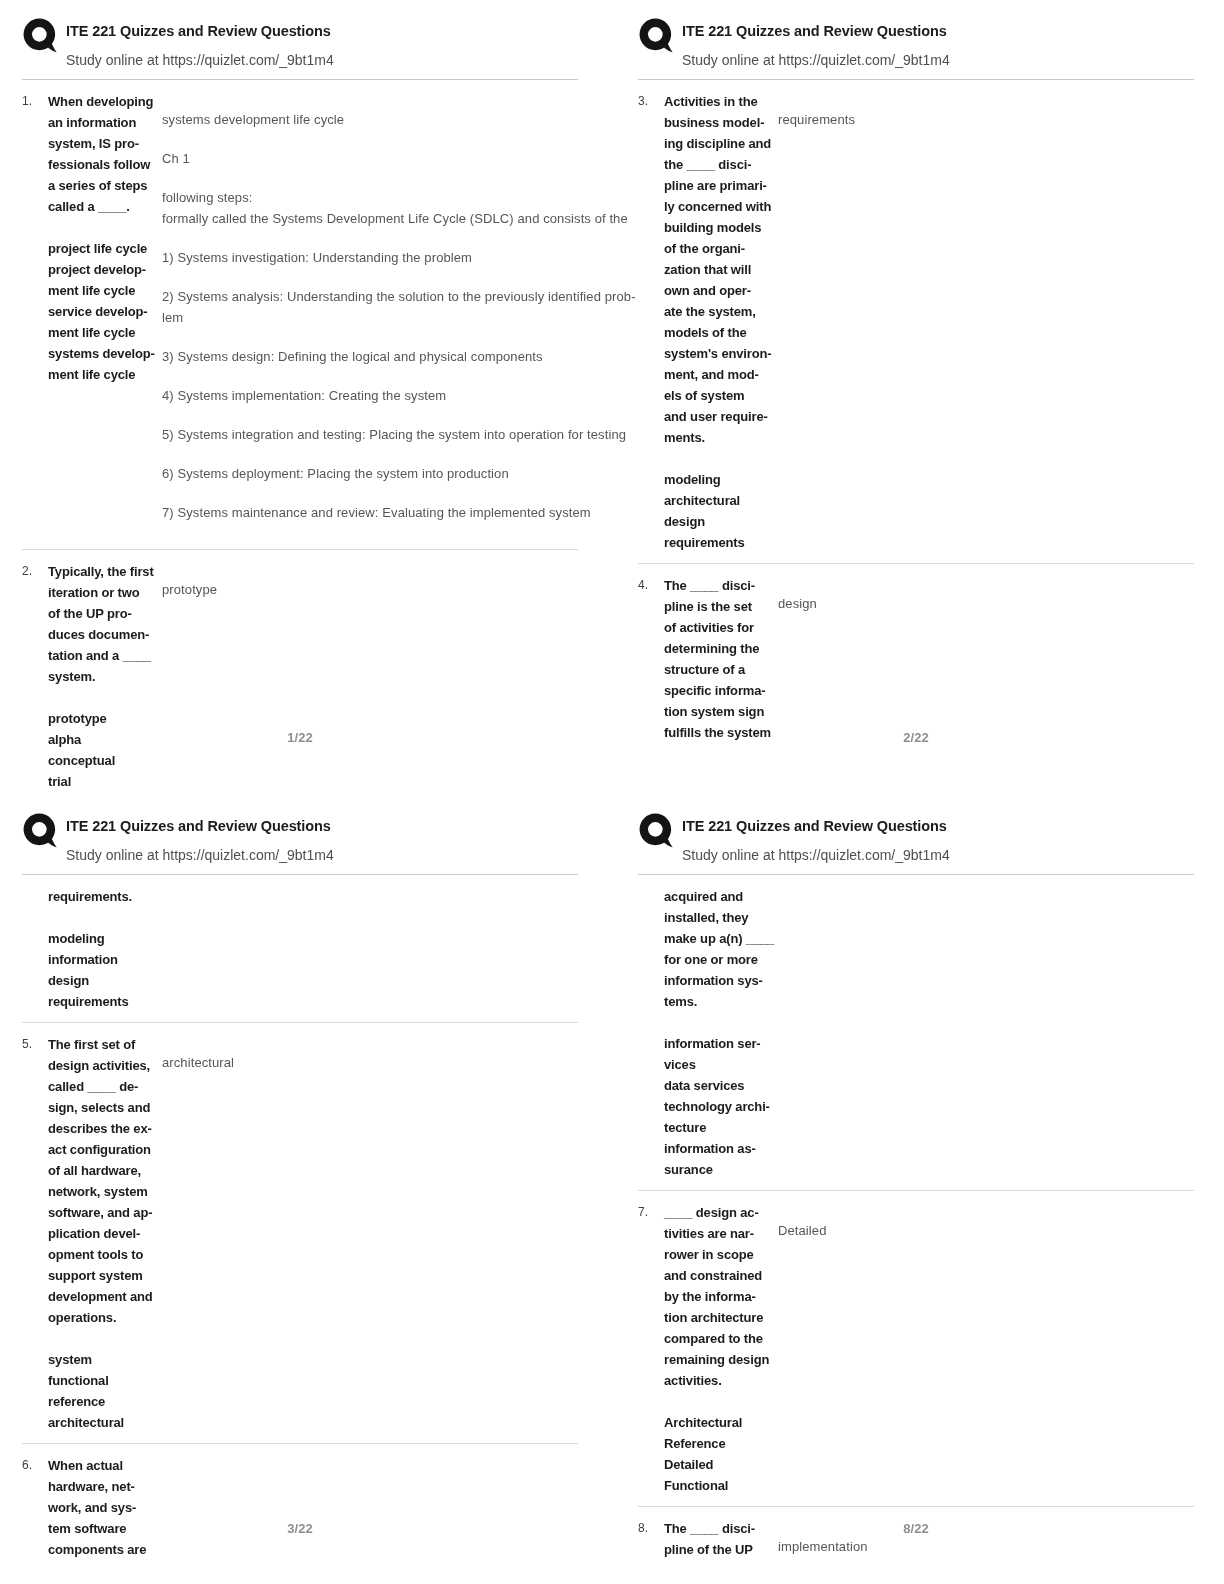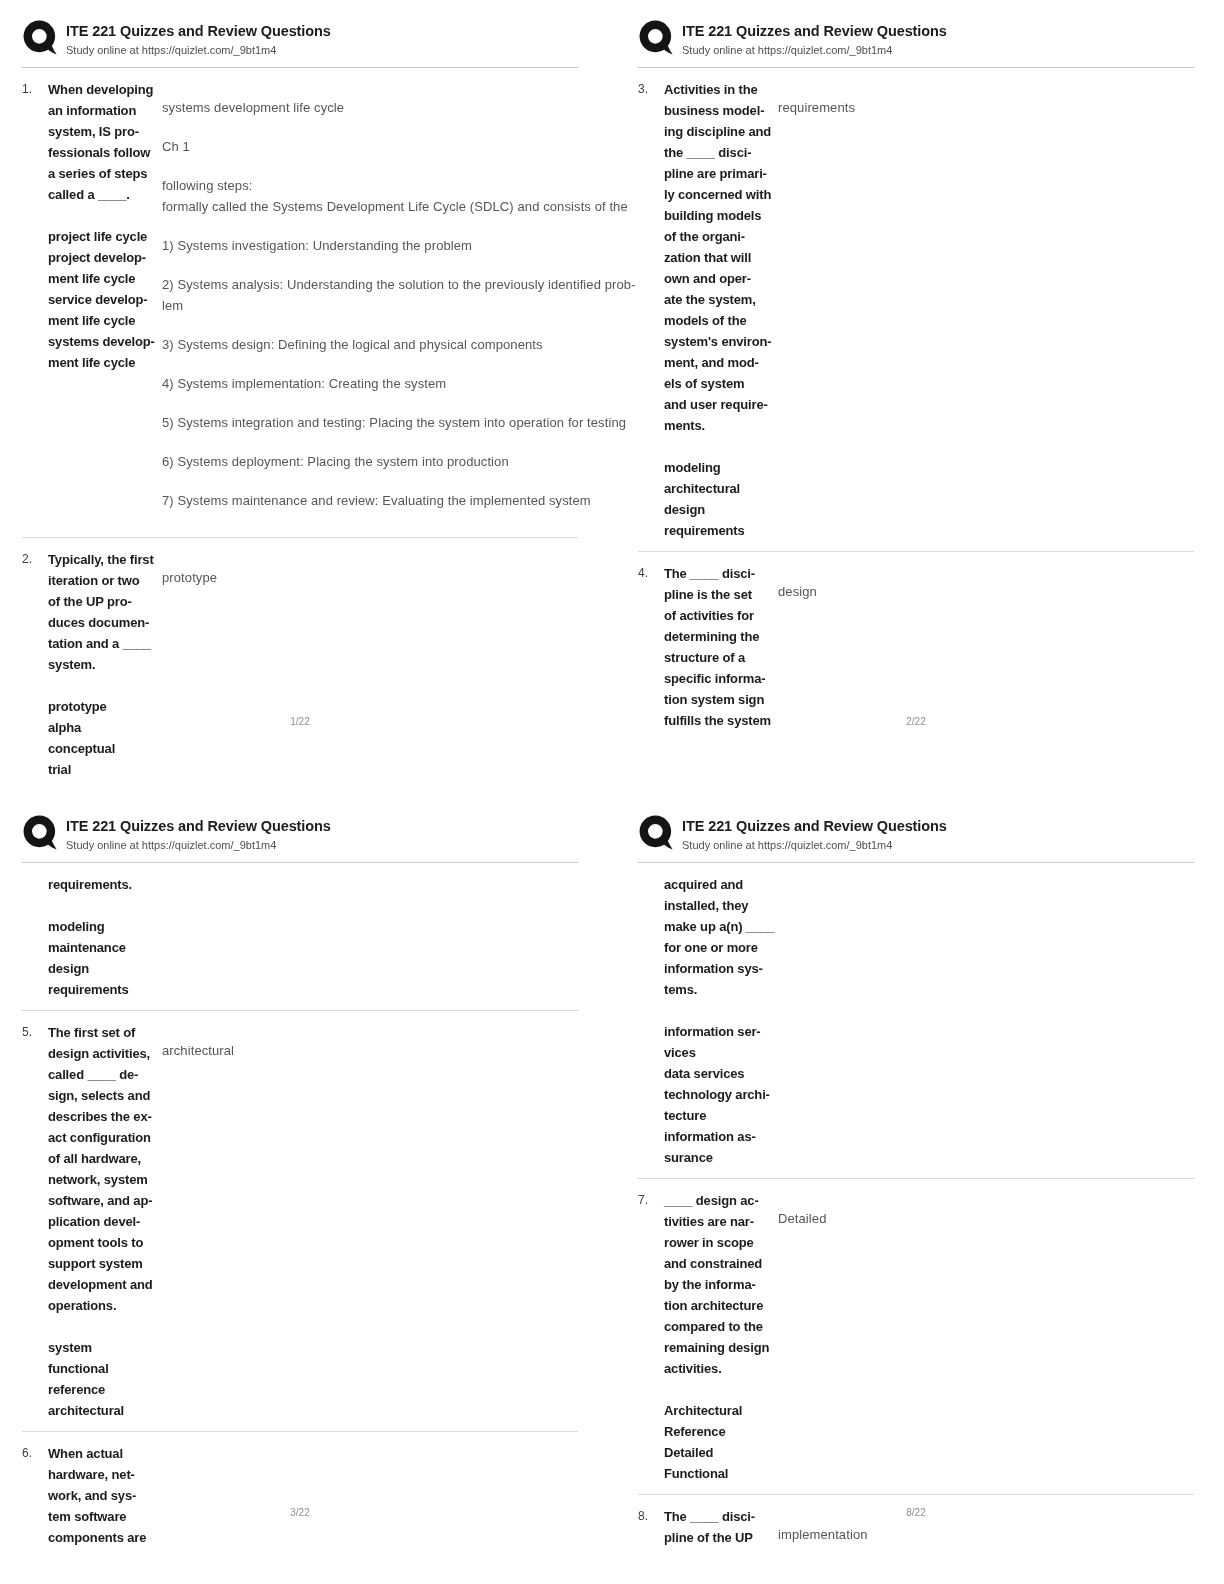--- a/index.html
+++ b/index.html
@@ -6,40 +6,40 @@
   .sheet{
     position:relative;width:1224px;height:1584px;background:var(--background,#fff);
     font-family:"Liberation Sans",sans-serif;overflow:hidden;
   }
   .page{position:absolute;width:556px;}
   .page.p0{left:22px;top:17px;height:726px;}
   .page.p1{left:638px;top:17px;height:726px;}
   .page.p2{left:22px;top:812px;height:722px;}
   .page.p3{left:638px;top:812px;height:722px;}
 
-  .ph{display:flex;align-items:flex-end;}
+  .ph{display:flex;align-items:flex-start;}
   .logo{display:block;width:37px;height:37px;flex:0 0 37px;}
   .ph-t{padding-top:5px;margin-left:7px;}
   .title{font-size:14.5px;font-weight:700;color:var(--ink,#1c1c1c);letter-spacing:-0.1px;line-height:18px;}
-  .subtitle{font-size:11px;color:var(--subtitle,#4f4f4f);margin-top:4px;letter-spacing:0;}
+  .subtitle{font-size:14px;color:var(--subtitle,#4f4f4f);margin-top:12px;letter-spacing:0;}
   .rule{border-top:1px solid var(--rule,#c9c9c9);margin-top:11px;}
 
   .block{display:flex;padding:11px 0 10px;}
   .block.bt{border-top:1px solid var(--divider,#dadada);}
   .num{flex:0 0 26px;width:26px;font-size:12px;color:var(--number,#3e3e3e);line-height:21px;}
   .qcol{flex:0 0 114px;width:114px;}
   .qline{font-size:13px;font-weight:600;color:var(--ink,#1c1c1c);line-height:21px;letter-spacing:-0.15px;white-space:nowrap;}
   .qline.gap{height:21px;}
   .acol{flex:1;min-width:0;}
   .apara{margin:0 0 18px 0;}
   .apara:last-child{margin-bottom:0;}
   .aline{font-size:13px;font-weight:400;color:var(--answer,#565656);line-height:21px;white-space:nowrap;letter-spacing:0.1px;}
 
-  .pnum{position:absolute;left:0;right:0;bottom:16px;text-align:center;
-        font-size:10px;color:var(--page_num,#8f8f8f);line-height:10px;}
+  .pnum{position:absolute;left:0;right:0;bottom:0;text-align:center;
+        font-size:13px;color:var(--page_num,#8f8f8f);line-height:10px;font-weight:bold;}
 </style>
 </head>
 <body>
 
 <div class="sheet" id="sheet">
     <section class="page p0">
       <header class="ph">
         <span class="logo"><svg viewBox="0 0 48 48" width="37" height="37" aria-hidden="true">
             <circle cx="22.5" cy="22.5" r="15" fill="none" stroke="#141414" stroke-width="11"></circle>
             <path d="M27 32 C31.5 38.5 37.5 43.5 45 46 C40.5 39.5 37.5 33.5 36.5 27 Z" fill="#141414"></path>
@@ -206,21 +206,21 @@
         </div>
       </header>
       <div class="rule"></div>
       <div class="blocks">
         <div class="block">
           <div class="num"></div>
           <div class="qcol">
             <div class="qline">requirements.</div>
             <div class="qline gap"></div>
             <div class="qline">modeling</div>
-            <div class="qline">maintenance</div>
+            <div class="qline">information</div>
             <div class="qline">design</div>
             <div class="qline">requirements</div>
           </div>
           <div class="acol"></div>
         </div>
         <div class="block bt">
           <div class="num">5.</div>
           <div class="qcol">
             <div class="qline">The first set of</div>
             <div class="qline">design activities,</div>

